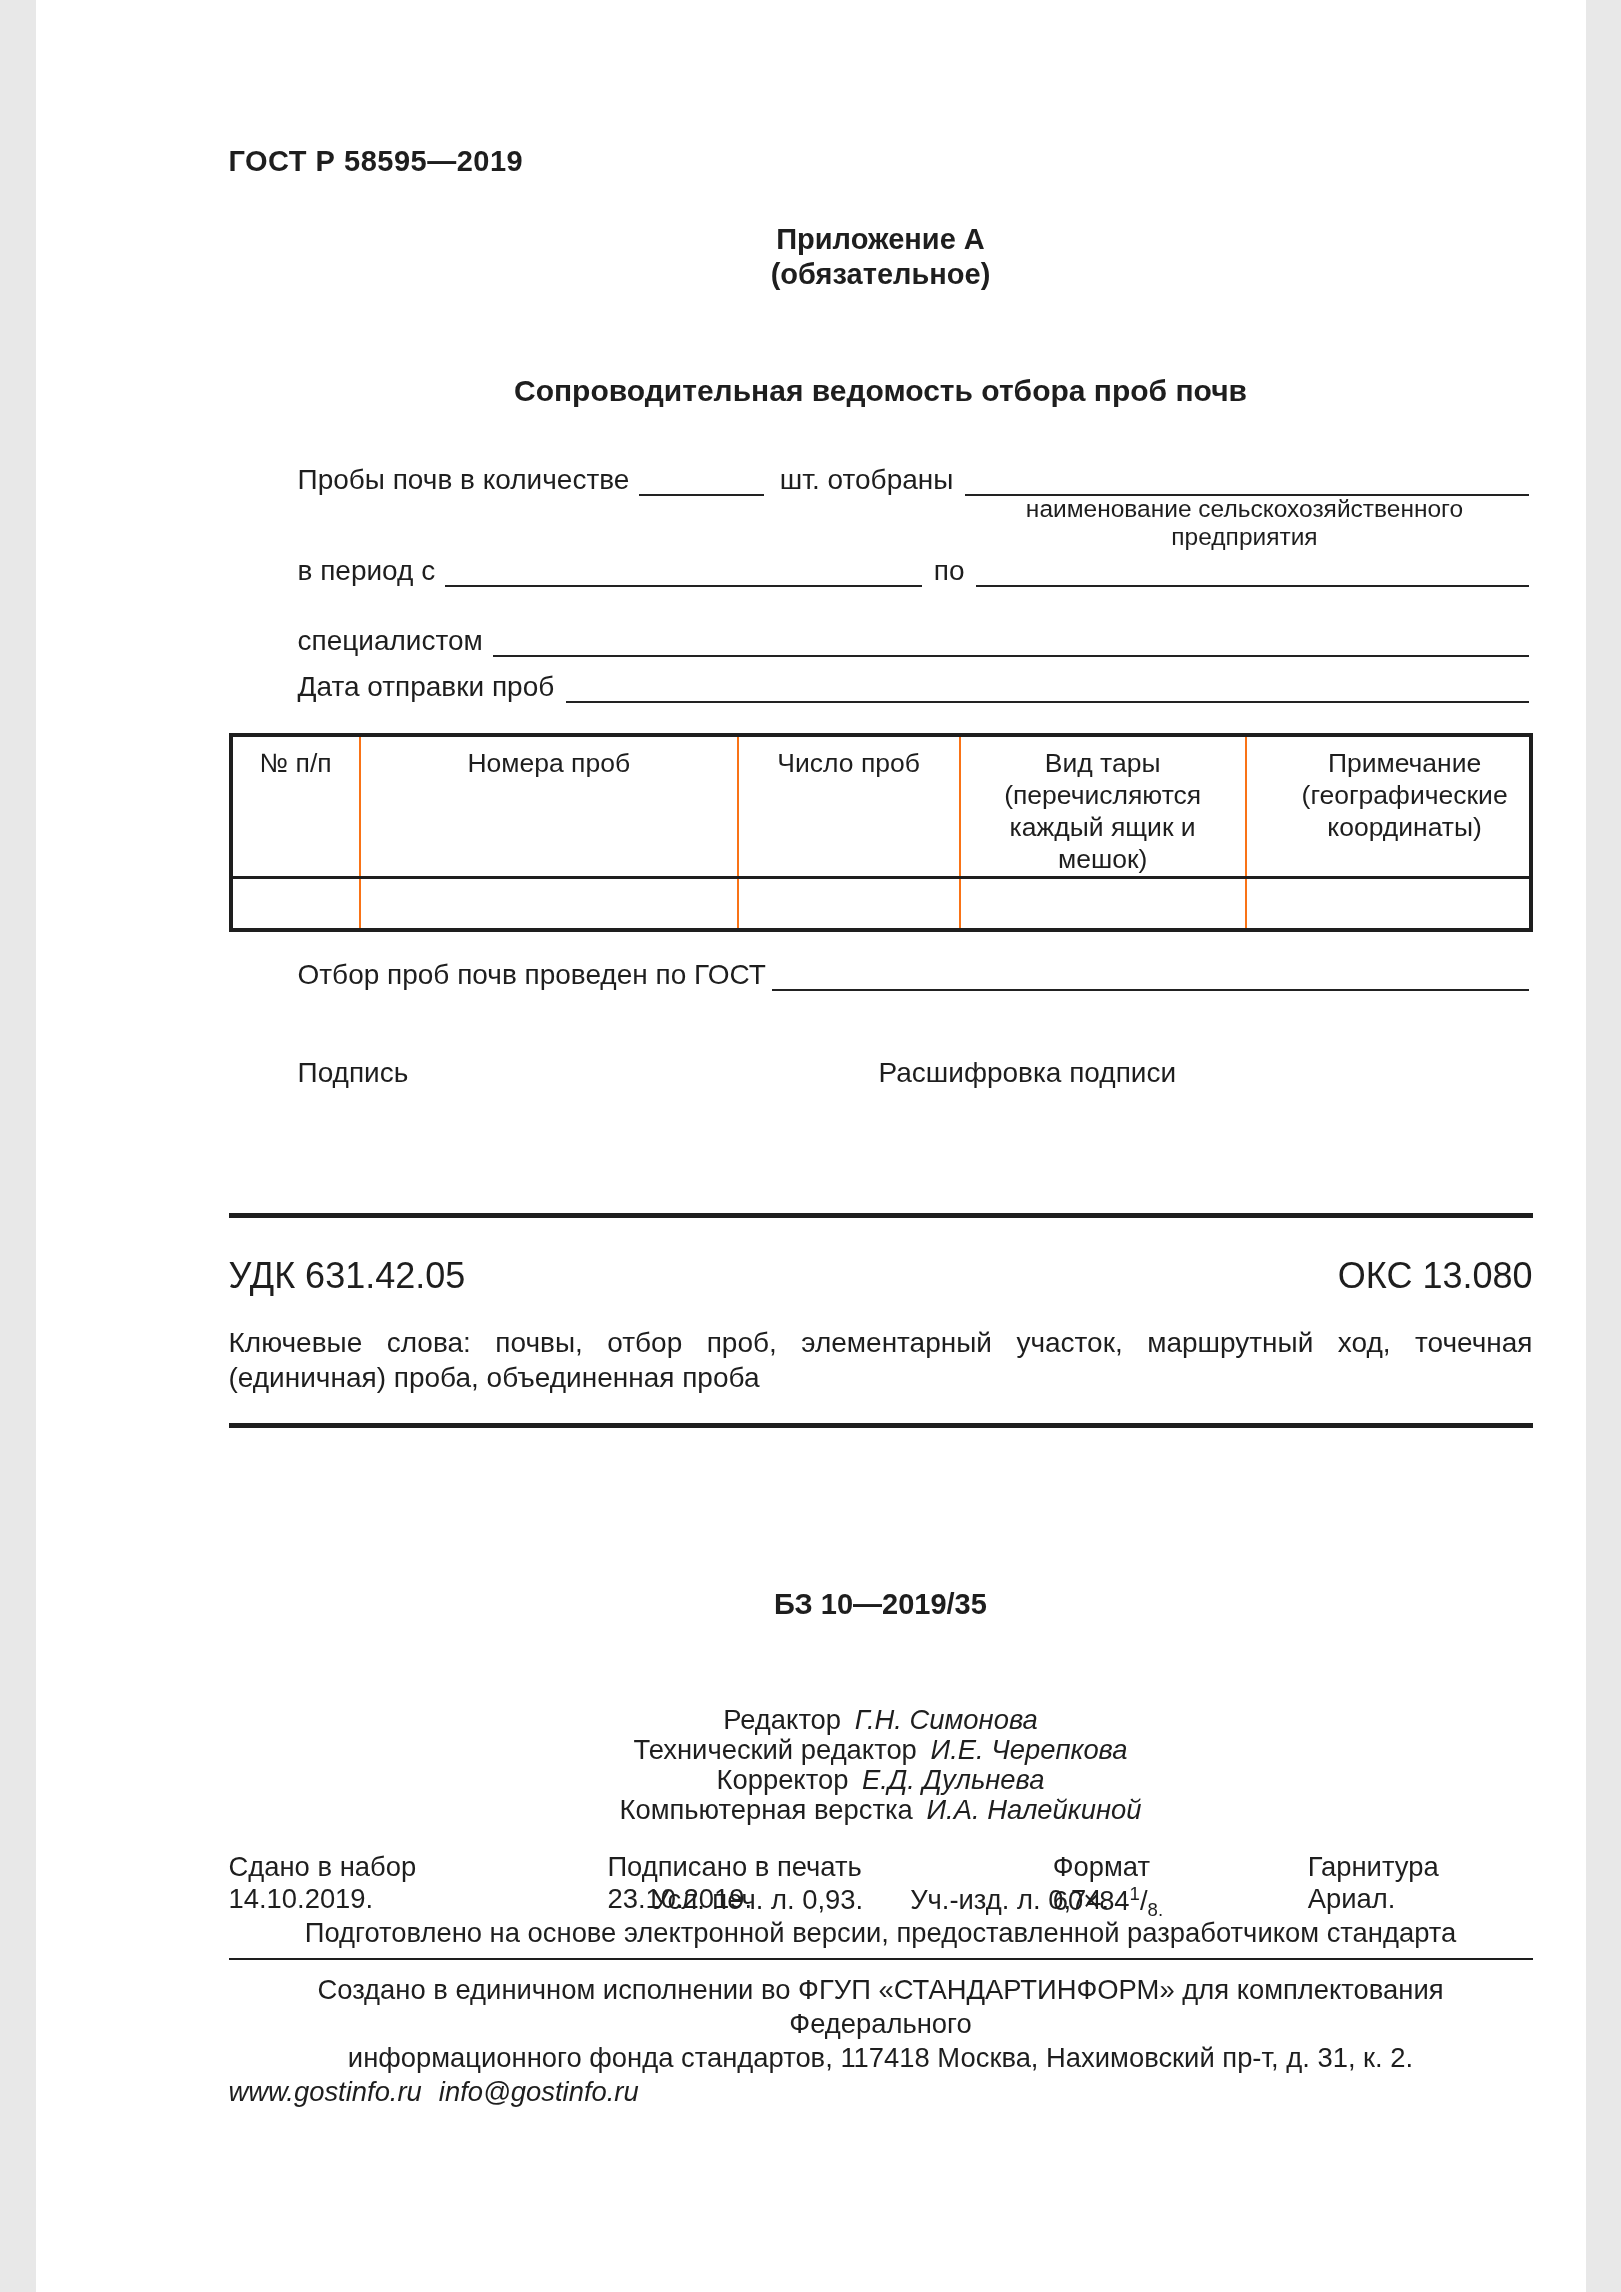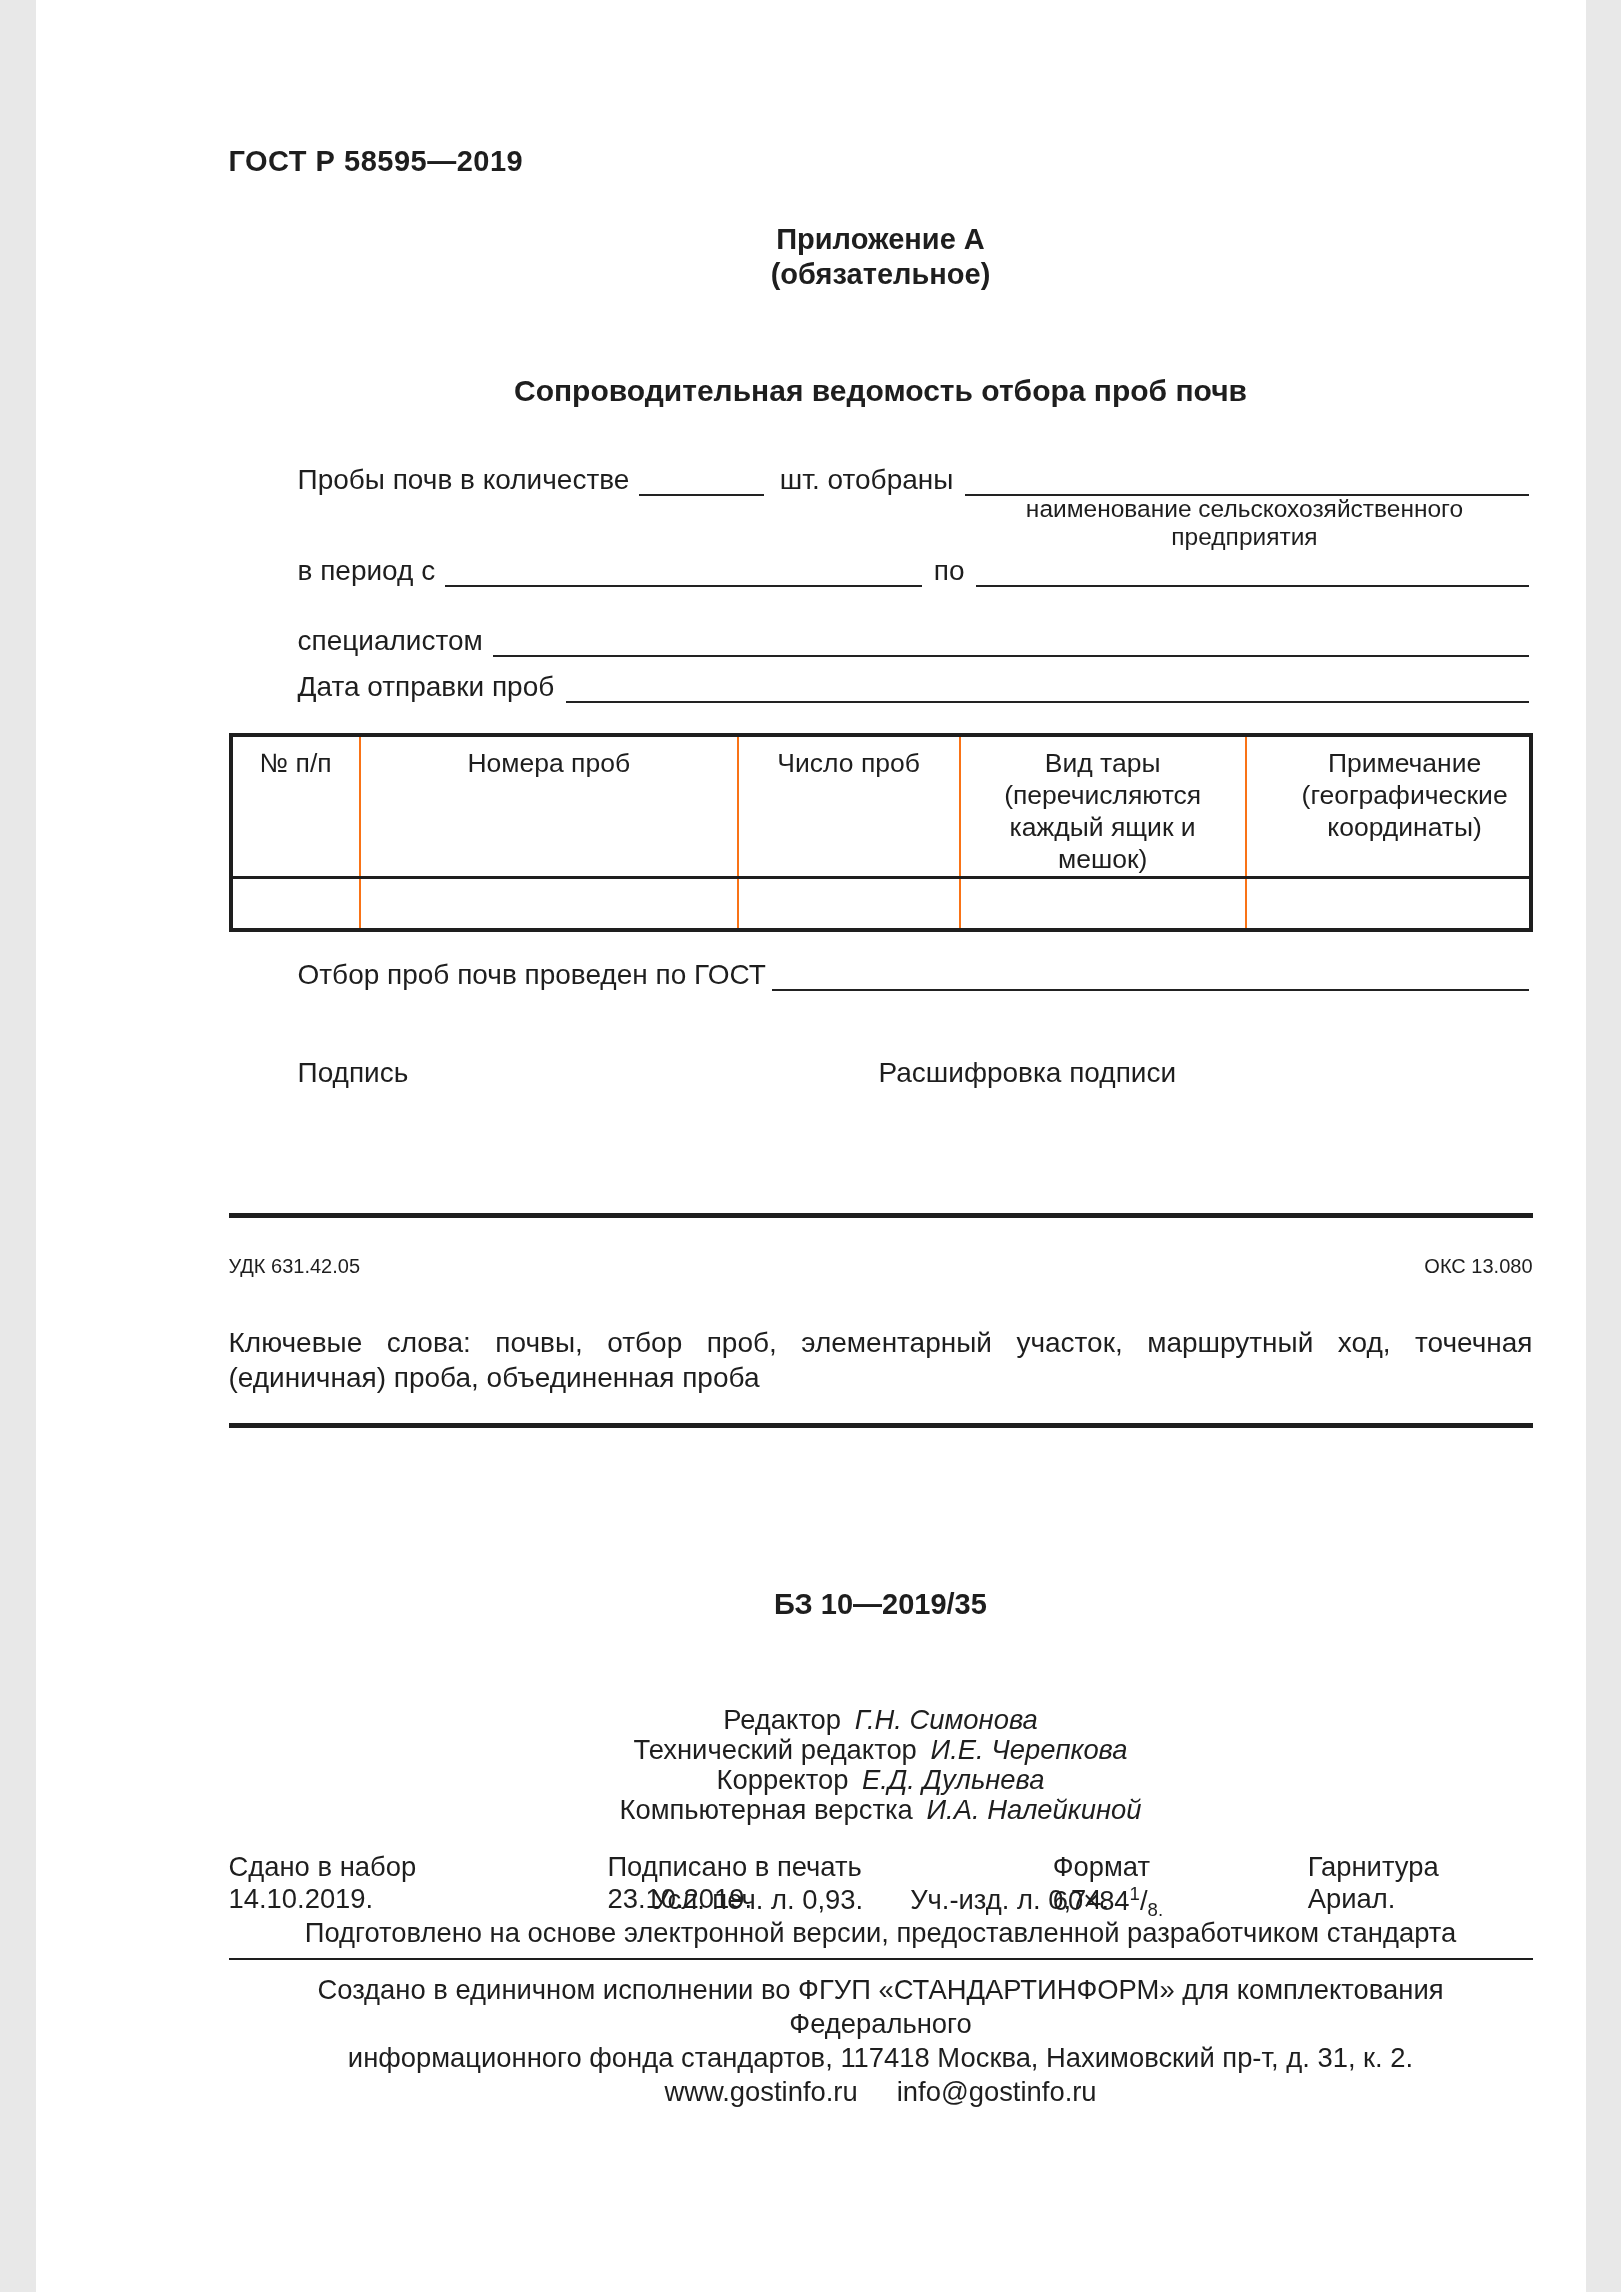--- a/index.html
+++ b/index.html
@@ -73,39 +73,39 @@
 
   .signature-row { top: 1057px; left: 0; width: 1621px; height: 39px; font-size: 28px; }
   .sig-left { position: absolute; left: 262px; }
   .sig-right { position: absolute; left: 843px; }
 
   .rule { background: #1e1e1e; height: 4.9px; }
   .rule-top { top: 1213px; }
   .rule-bottom { top: 1423px; }
   .rule-thin { top: 1958px; height: 2px; }
 
-  .udk-row { top: 1255px; display: flex; justify-content: space-between; font-size: 20px; }
+  .udk-row { top: 1255px; display: flex; justify-content: space-between; font-size: 36px; }
 
   .keywords { top: 1325px; font-size: 28px; line-height: 35px; text-align: justify; }
 
   .edition-code { top: 1588px; text-align: center; font-size: 29px; font-weight: bold; }
 
   .editors { top: 1705px; text-align: center; font-size: 27.4px; }
   .editors .ed-row { line-height: 30px; }
   .editors .ed-name { font-style: italic; margin-left: 13.7px; }
 
   .imprint { display: flex; justify-content: center; align-items: baseline; font-size: 27.4px; }
   .imprint-1 { top: 1851px; gap: 41px; }
   .imprint-2 { top: 1884px; gap: 47px; }
   .imprint-3 { top: 1917px; text-align: center; font-size: 27.4px; }
   .fmt sup { font-size: 18.6px; vertical-align: 9.8px; }
   .fmt sub { font-size: 18.6px; vertical-align: -5.9px; }
 
   .publisher { top: 1973px; text-align: center; font-size: 27.4px; line-height: 34px; }
-  .pub-contacts { display: flex; justify-content: center; gap: 39px; }
+  .pub-contacts { display: flex; gap: 17px; font-style: italic; }
 </style>
 </head>
 <body>
 
 <div class="page">
 
   <div class="abs doc-number">ГОСТ Р 58595—2019</div>
 
   <div class="abs content-w annex">
     <div>Приложение А</div>

